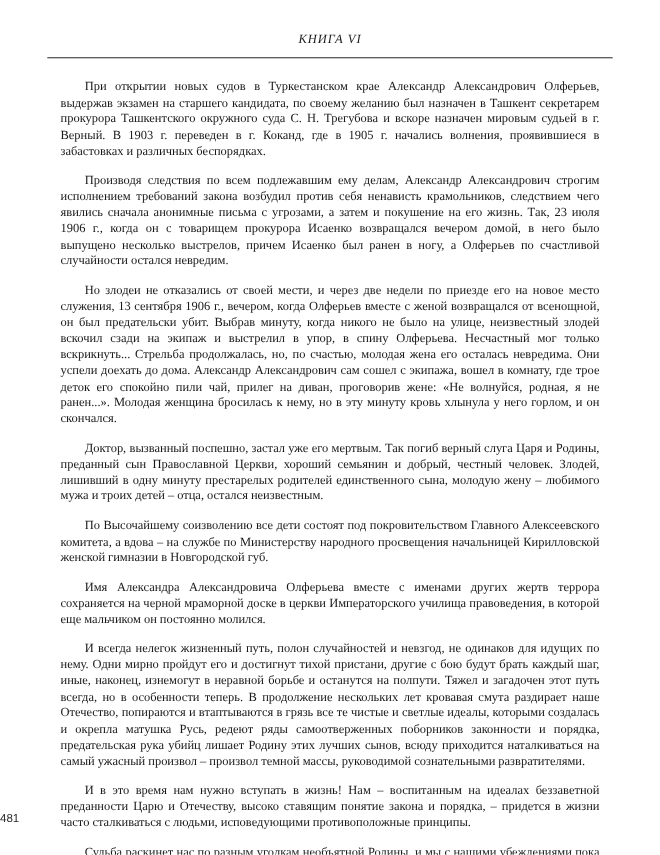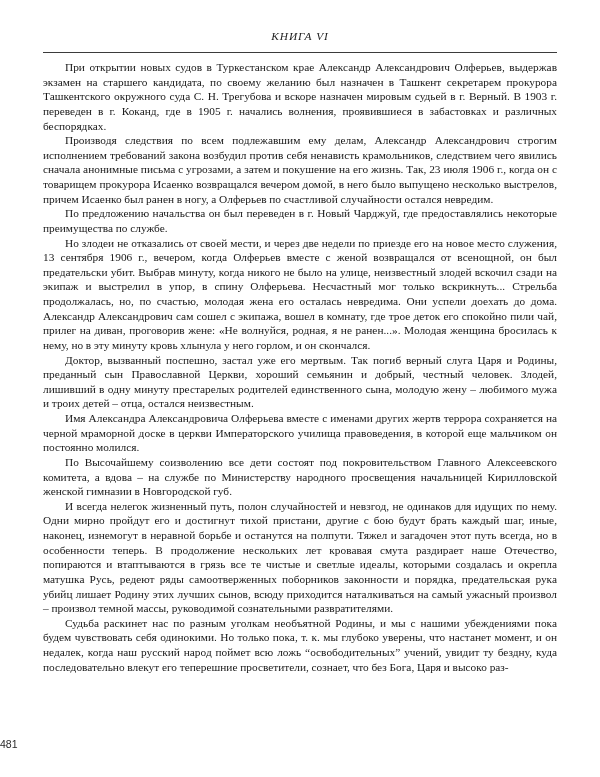--- a/index.html
+++ b/index.html
@@ -44,21 +44,21 @@
     height: 0;
     border-top: 1.5px solid #3b3b3b;
   }
   .text-block {
     position: absolute;
     left: 43px;
     top: 60px;
     width: 514px;
   }
   p.para {
-    margin: 0;
+    margin: 12px;
     font-size: 11.35px;
     line-height: 14.62px;
     text-align: justify;
     text-indent: 22px;
     text-justify: inter-word;
     color: #181818;
     word-spacing: -0.1px;
     hyphens: none;
   }
   .folio {
@@ -77,24 +77,24 @@
 
 <div class="page">
 
   <div class="running-head">КНИГА VI</div>
 
   <div class="head-rule"></div>
 
   <div class="text-block">
       <p class="para">При открытии новых судов в Туркестанском крае Александр Александрович Олферьев, выдержав экзамен на старшего кандидата, по своему желанию был назначен в Ташкент секретарем прокурора Ташкентского окружного суда С. Н. Трегубова и вскоре назначен мировым судьей в г. Верный. В 1903 г. переведен в г. Коканд, где в 1905 г. начались волнения, проявившиеся в забастовках и различных беспорядках.</p>
       <p class="para">Производя следствия по всем подлежавшим ему делам, Александр Александрович строгим исполнением требований закона возбудил против себя ненависть крамольников, следствием чего явились сначала анонимные письма с угрозами, а затем и покушение на его жизнь. Так, 23 июля 1906 г., когда он с товарищем прокурора Исаенко возвращался вечером домой, в него было выпущено несколько выстрелов, причем Исаенко был ранен в ногу, а Олферьев по счастливой случайности остался невредим.</p>
-      <p class="para">По предложению начальства он был переведен в г. Новый Чарджуй, где предоставлялись некоторые преимущества по службе.</p>
       <p class="para">Но злодеи не отказались от своей мести, и через две недели по приезде его на новое место служения, 13 сентября 1906 г., вечером, когда Олферьев вместе с женой возвращался от всенощной, он был предательски убит. Выбрав минуту, когда никого не было на улице, неизвестный злодей вскочил сзади на экипаж и выстрелил в упор, в спину Олферьева. Несчастный мог только вскрикнуть... Стрельба продолжалась, но, по счастью, молодая жена его осталась невредима. Они успели доехать до дома. Александр Александрович сам сошел с экипажа, вошел в комнату, где трое деток его спокойно пили чай, прилег на диван, проговорив жене: «Не волнуйся, родная, я не ранен...». Молодая женщина бросилась к нему, но в эту минуту кровь хлынула у него горлом, и он скончался.</p>
       <p class="para">Доктор, вызванный поспешно, застал уже его мертвым. Так погиб верный слуга Царя и Родины, преданный сын Православной Церкви, хороший семьянин и добрый, честный человек. Злодей, лишивший в одну минуту престарелых родителей единственного сына, молодую жену – любимого мужа и троих детей – отца, остался неизвестным.</p>
+      <p class="para">По Высочайшему соизволению все дети состоят под покровительством Главного Алексеевского комитета, а вдова – на службе по Министерству народного просвещения начальницей Кирилловской женской гимназии в Новгородской губ.</p>
       <p class="para">Имя Александра Александровича Олферьева вместе с именами других жертв террора сохраняется на черной мраморной доске в церкви Императорского училища правоведения, в которой еще мальчиком он постоянно молился.</p>
-      <p class="para">По Высочайшему соизволению все дети состоят под покровительством Главного Алексеевского комитета, а вдова – на службе по Министерству народного просвещения начальницей Кирилловской женской гимназии в Новгородской губ.</p>
       <p class="para">И всегда нелегок жизненный путь, полон случайностей и невзгод, не одинаков для идущих по нему. Одни мирно пройдут его и достигнут тихой пристани, другие с бою будут брать каждый шаг, иные, наконец, изнемогут в неравной борьбе и останутся на полпути. Тяжел и загадочен этот путь всегда, но в особенности теперь. В продолжение нескольких лет кровавая смута раздирает наше Отечество, попираются и втаптываются в грязь все те чистые и светлые идеалы, которыми создалась и окрепла матушка Русь, редеют ряды самоотверженных поборников законности и порядка, предательская рука убийц лишает Родину этих лучших сынов, всюду приходится наталкиваться на самый ужасный произвол – произвол темной массы, руководимой сознательными развратителями.</p>
+      <p class="para">И в это время нам нужно вступать в жизнь! Нам – воспитанным на идеалах беззаветной преданности Царю и Отечеству, высоко ставящим понятие закона и порядка, – придется в жизни часто сталкиваться с людьми, исповедующими противоположные принципы.</p>
       <p class="para">Судьба раскинет нас по разным уголкам необъятной Родины, и мы с нашими убеждениями пока будем чувствовать себя одинокими. Но только пока, т. к. мы глубоко уверены, что настанет момент, и он недалек, когда наш русский народ поймет всю ложь “освободительных” учений, увидит ту бездну, куда последовательно влекут его теперешние просветители, сознает, что без Бога, Царя и высоко раз-</p>
     </div>
 
   <div class="folio">481</div>
 
 </div>
 
 </body></html>

